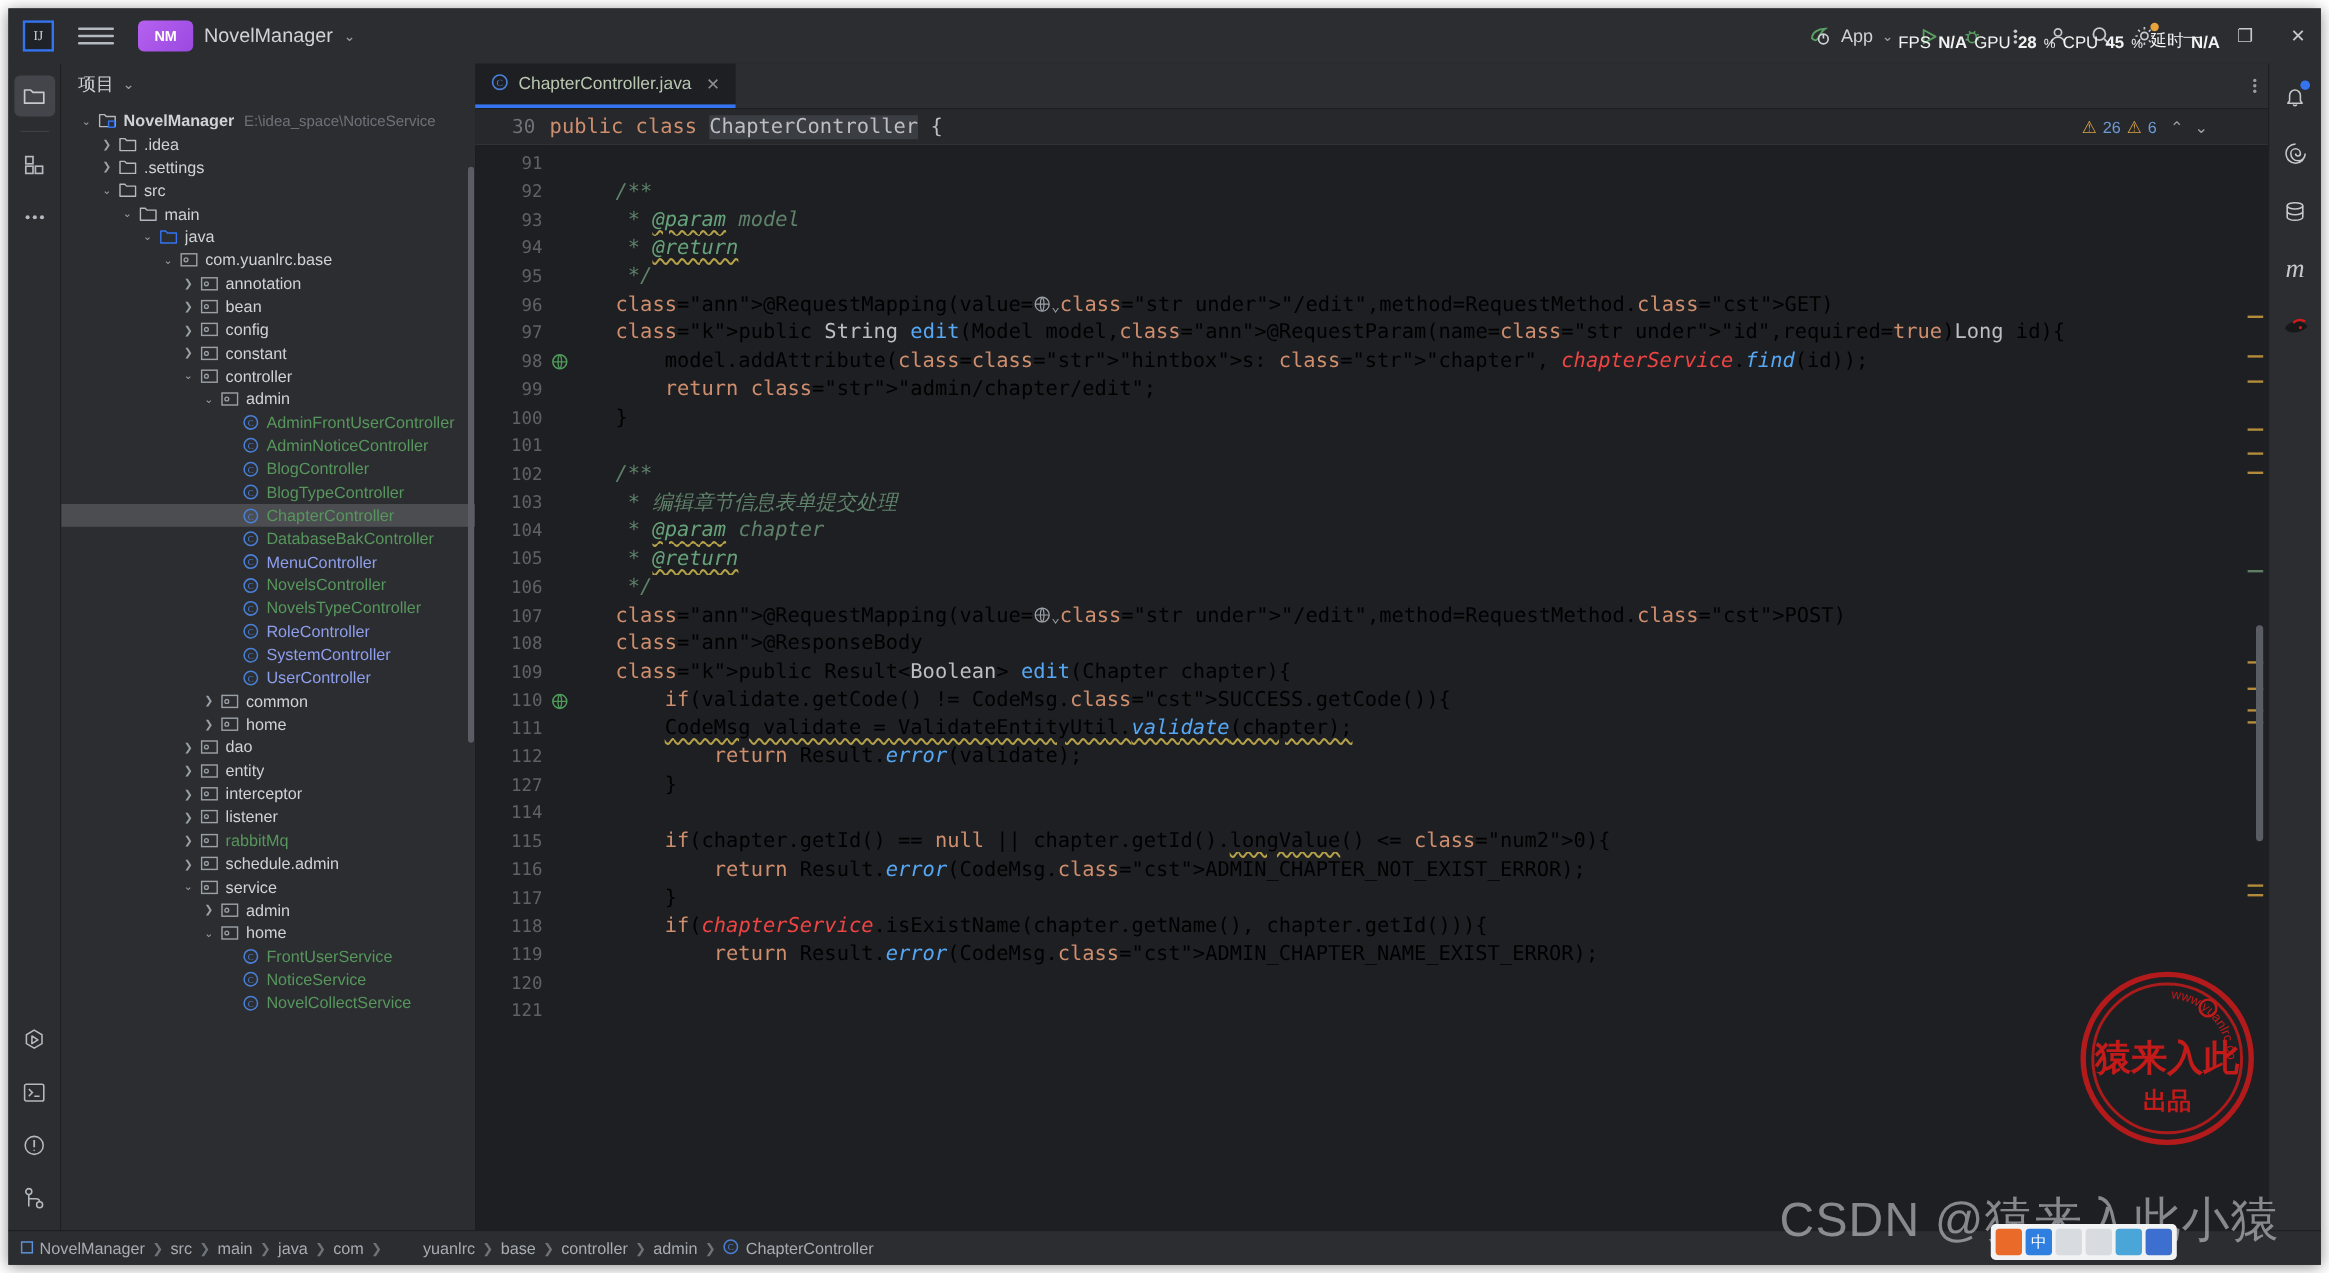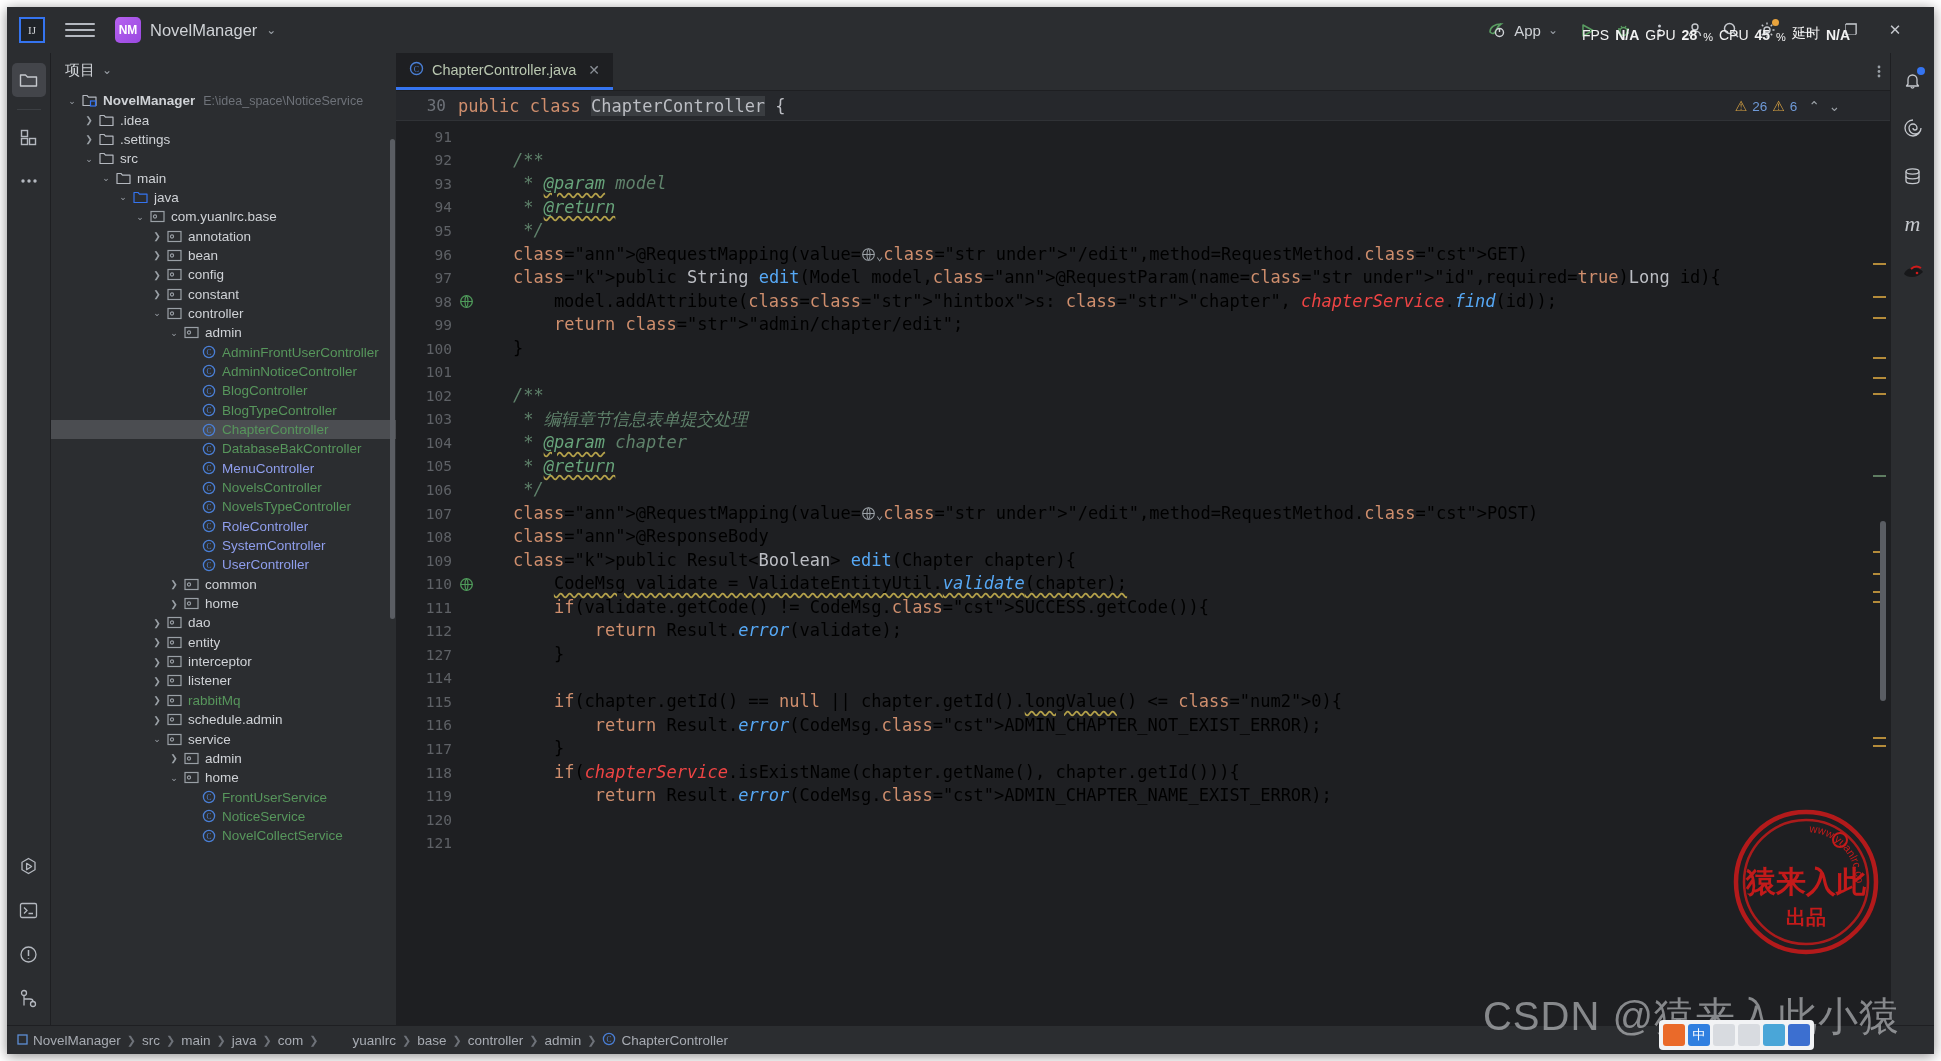--- a/index.html
+++ b/index.html
@@ -32,30 +32,30 @@
     font-size: 11px; font-family: "Liberation Serif", serif;
     line-height: 1;
   }
   .burger { width: 30px; height: 26px; margin-left: 20px;
     display: flex; flex-direction: column; justify-content: center; gap: 4px; }
   .burger i { display: block; height: 2px; background: #b4b8bf; border-radius: 1px; }
   .proj-chip {
     display: flex; align-items: center; gap: 9px; margin-left: 20px;
   }
   .proj-badge {
-    width: 26px; height: 26px; border-radius: 5px;
+    width: 46px; height: 26px; border-radius: 5px;
     background: linear-gradient(135deg,#b661f0,#9a49e0);
     color: #fff; font-size: 12px; font-weight: bold;
     display: flex; align-items: center; justify-content: center;
   }
   .proj-name { color: #cfd2d6; font-size: 16.5px; }
   .chev { color: #9aa0a6; font-size: 12px; }
 
   .tb-right {
-    position: absolute; right: 20px; top: 0; height: 46px;
+    position: absolute; right: 0; top: 0; height: 46px;
     display: flex; align-items: center; gap: 6px;
   }
   .runcfg { display: flex; align-items: center; gap: 7px; padding: 0 8px;
     color: #cfd2d6; font-size: 15px; }
   .leaf { width: 20px; height: 16px; position: relative; }
   .leaf svg { display: block; }
   .ic-btn { width: 30px; height: 30px; display: flex; align-items: center;
     justify-content: center; border-radius: 4px; }
   .win-btn { width: 38px; height: 34px; display: flex; align-items: center;
     justify-content: center; color: #c5c8cd; font-size: 15px; }
@@ -951,22 +951,22 @@
             <div class="cline"><span class="doc ital">     * 编辑章节信息表单提交处理</span></div>
             <div class="cline"><span class="doc ital">     * <span class="doctag squig">@param</span> chapter</span></div>
             <div class="cline"><span class="doc ital">     * <span class="doctag squig">@return</span></span></div>
             <div class="cline"><span class="doc ital">     */</span></div>
             <div class="cline">    <span <span="" class="k">class</span>="ann"&gt;@RequestMapping(value=<span class="globe"><svg width="15" height="15" viewBox="0 0 15 15">
                   <circle cx="7.5" cy="7.5" r="5.8" fill="none" stroke="#9aa0a6" stroke-width="1.1"></circle>
                   <path d="M1.7 7.5h11.6M7.5 1.7c2 2 2 9.6 0 11.6M7.5 1.7c-2 2-2 9.6 0 11.6" fill="none" stroke="#9aa0a6" stroke-width="1"></path>
                 </svg></span><span style="color:#9aa0a6;font-size:12px">⌄</span><span <span="" class="k">class</span>="str under"&gt;"/edit",method=RequestMethod.<span <span="" class="k">class</span>="cst"&gt;POST)</div>
             <div class="cline">    <span <span="" class="k">class</span>="ann"&gt;@ResponseBody</div>
             <div class="cline">    <span <span="" class="k">class</span>="k"&gt;public Result&lt;<span class="id">Boolean</span>&gt; <span class="mth">edit</span>(Chapter chapter){</div>
+            <div class="cline">        <span class="k">if</span>(validate.getCode() != CodeMsg.<span <span="" class="k">class</span>="cst"&gt;SUCCESS.getCode()){</div>
             <div class="cline">        <span class="squig">CodeMsg validate = ValidateEntityUtil.<span class="mth ital">validate</span>(chapter);</span></div>
-            <div class="cline">        <span class="k">if</span>(validate.getCode() != CodeMsg.<span <span="" class="k">class</span>="cst"&gt;SUCCESS.getCode()){</div>
             <div class="cline">            <span class="k">return</span> Result.<span class="mth ital">error</span>(validate);</div>
             <div class="cline">        }</div>
             <div class="cline"></div>
             <div class="cline">        <span class="k">if</span>(chapter.getId() == <span class="k">null</span> || chapter.getId().<span class="squig">longValue</span>() &lt;= <span <span="" class="k">class</span>="num2"&gt;0){</div>
             <div class="cline">            <span class="k">return</span> Result.<span class="mth ital">error</span>(CodeMsg.<span <span="" class="k">class</span>="cst"&gt;ADMIN_CHAPTER_NOT_EXIST_ERROR);</div>
             <div class="cline">        }</div>
             <div class="cline">        <span class="k">if</span>(<span class="fld">chapterService</span>.isExistName(chapter.getName(), chapter.getId())){</div>
             <div class="cline">            <span class="k">return</span> Result.<span class="mth ital">error</span>(CodeMsg.<span <span="" class="k">class</span>="cst"&gt;ADMIN_CHAPTER_NAME_EXIST_ERROR);</div>
           </div>
         <div class="markers">

